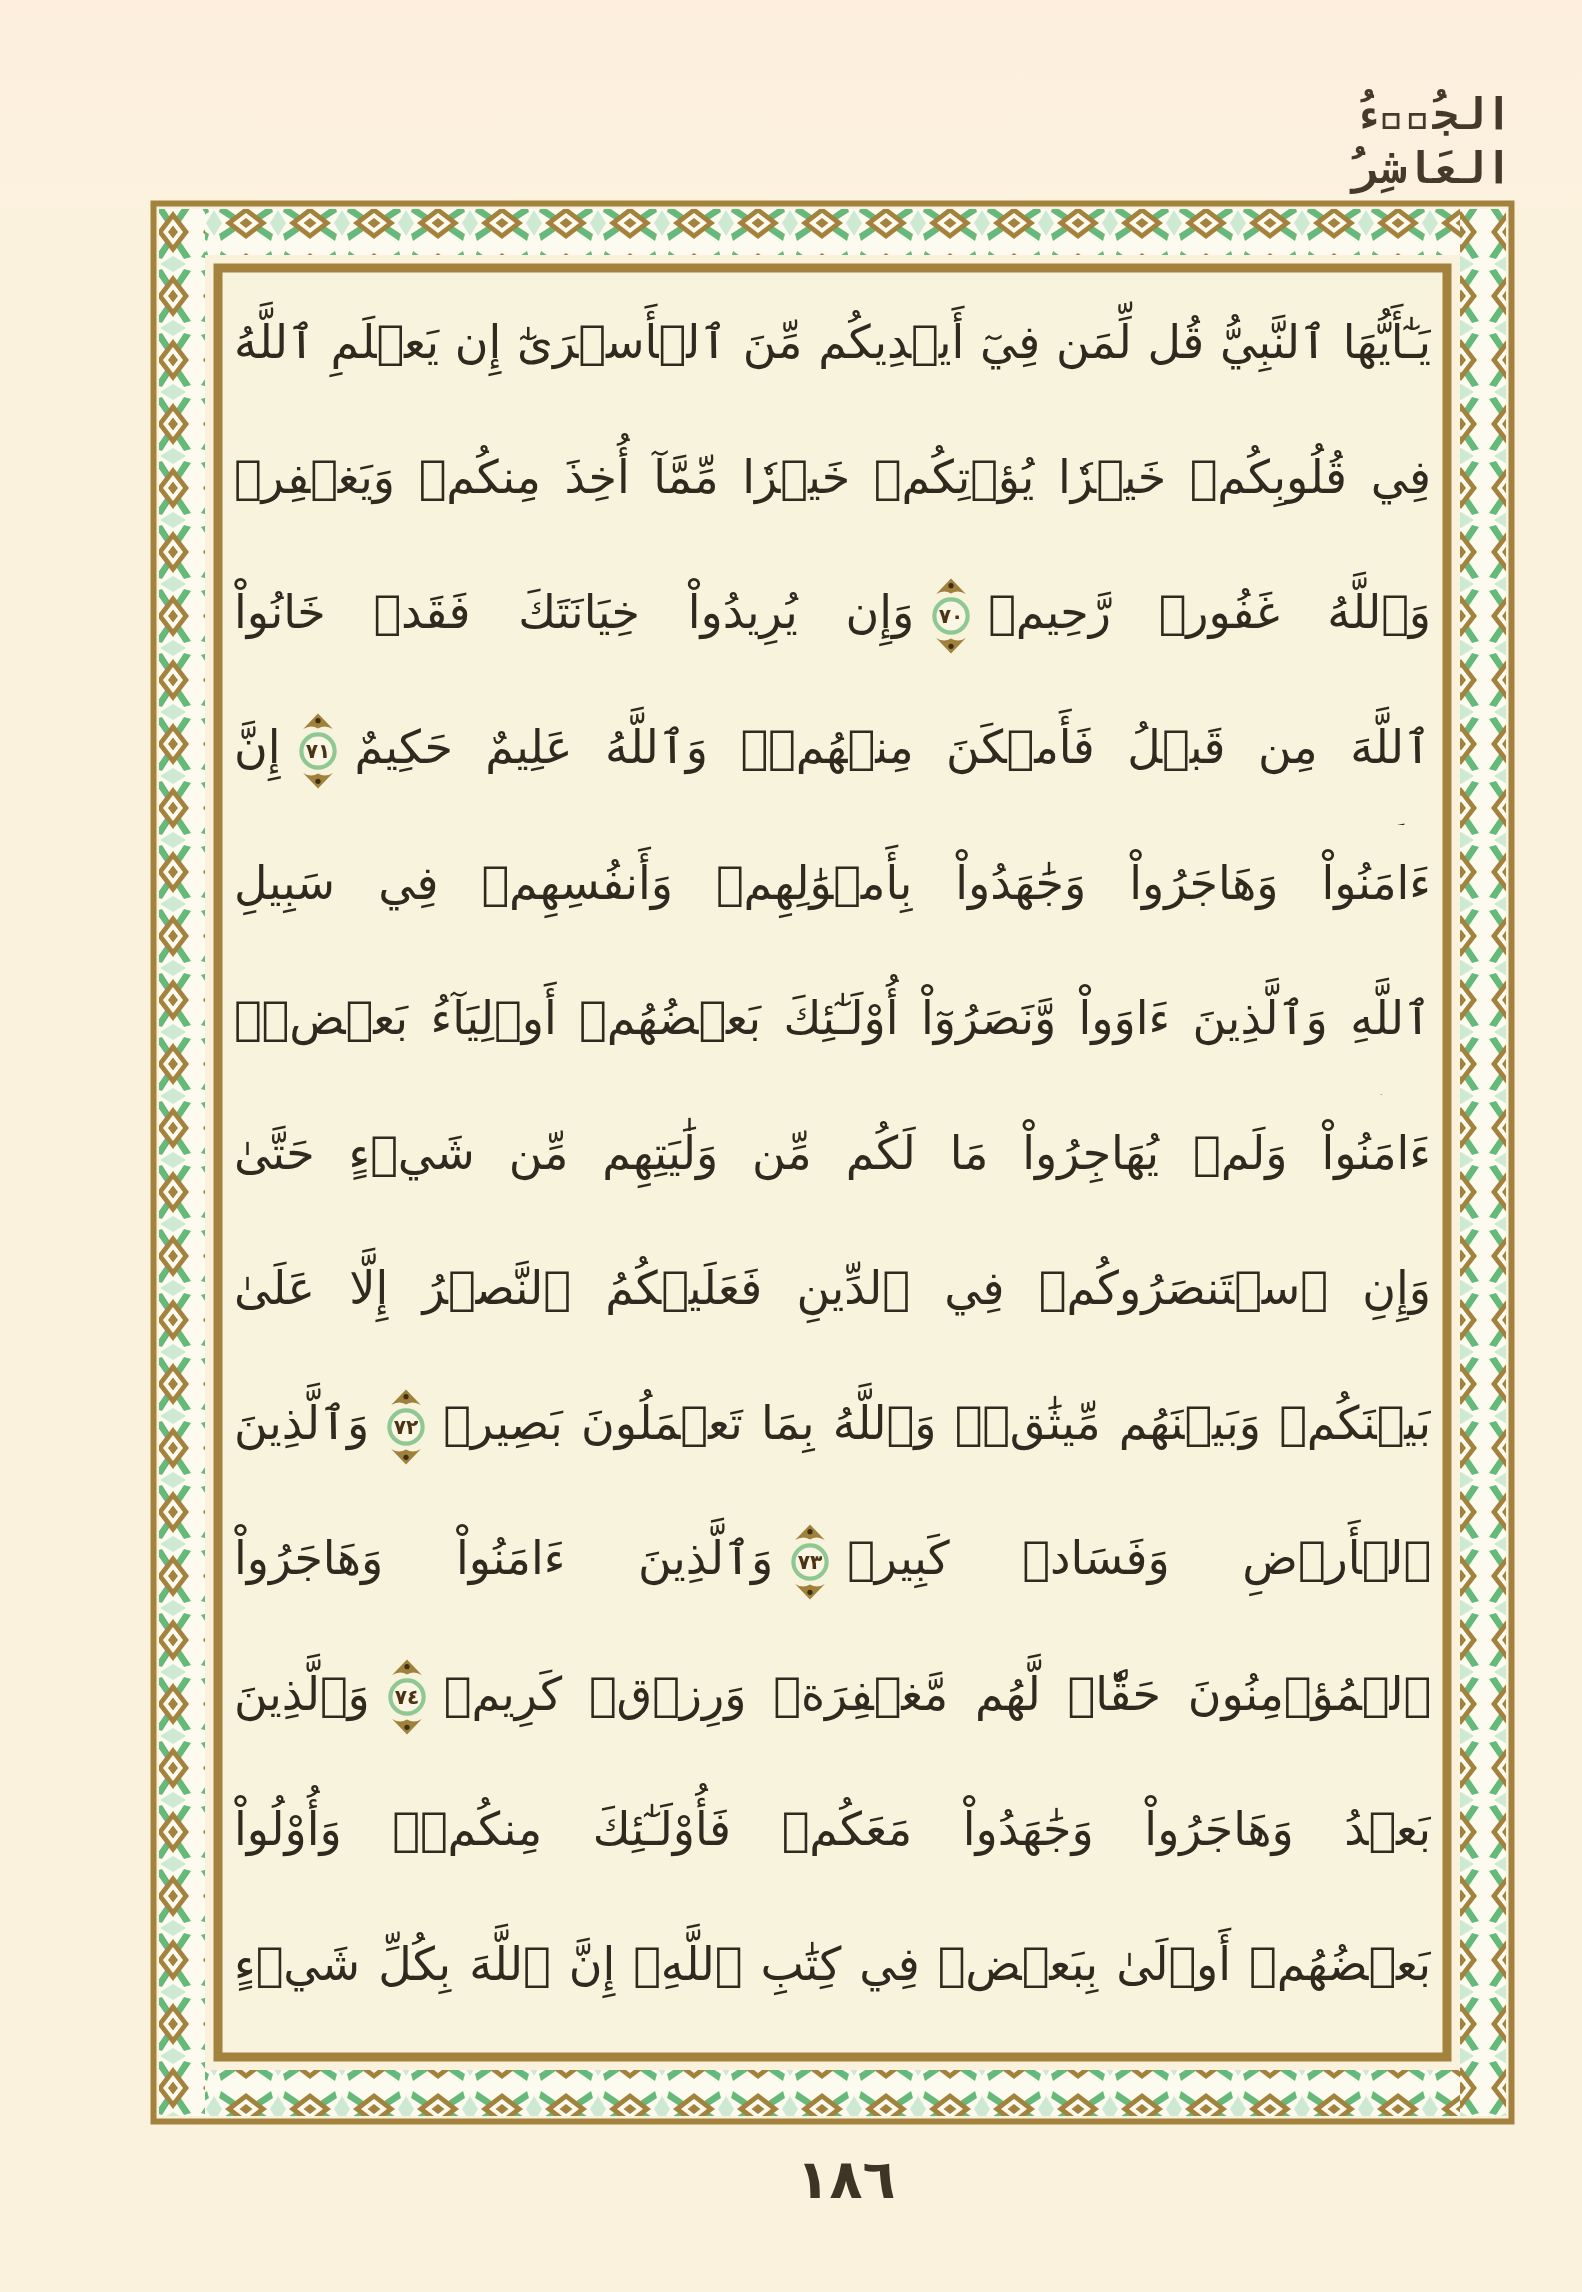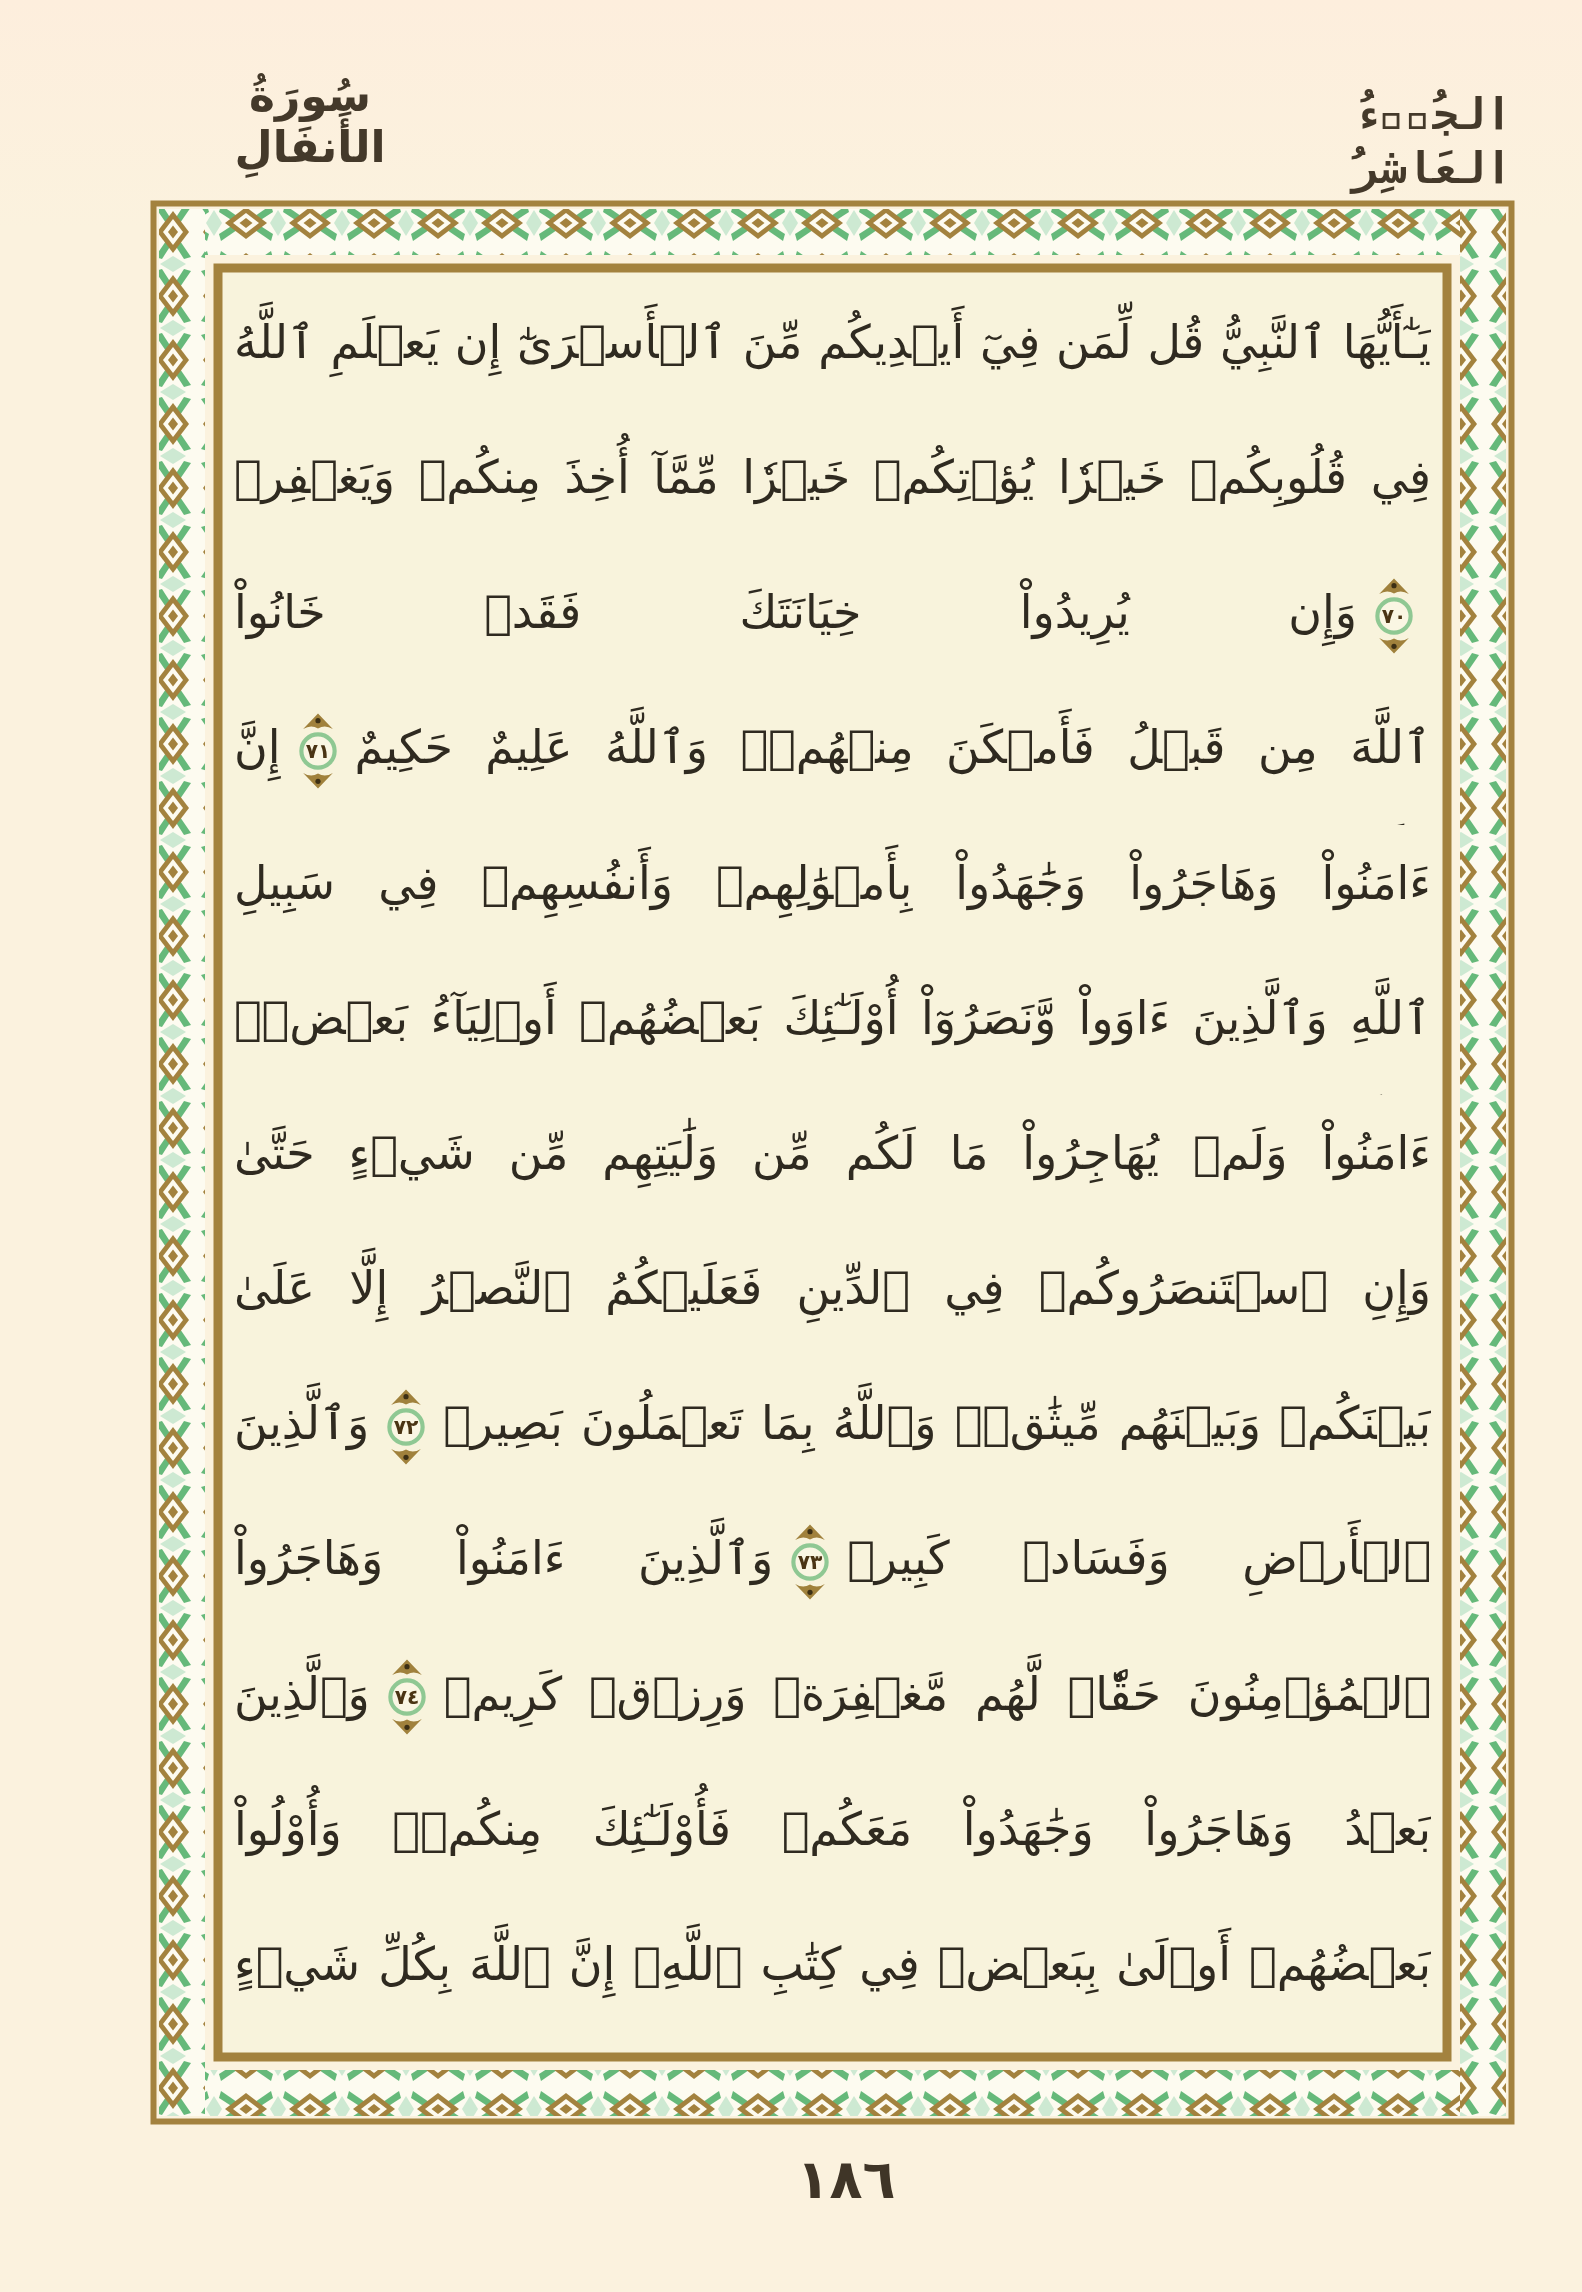--- a/index.html
+++ b/index.html
@@ -63,21 +63,20 @@
     position:absolute;top:2148px;left:706px;width:280px;
     text-align:center;font-size:54px;font-weight:bold;color:#3f3527;
     letter-spacing:6px;
   }
 </style>
 </head>
 <body>
 
 <div class="page">
 
-  <div class="head surah">سُورَةُ الأَنفَالِ</div>
   <div class="head juz">الجُزۡءُ العَاشِرُ</div>
 
   <div class="frame">
     <svg class="border" width="1365" height="1925" viewBox="0 0 1365 1925" xmlns="http://www.w3.org/2000/svg">
       <defs>
         <pattern id="bandH" width="64" height="46" patternUnits="userSpaceOnUse">
           <rect width="64" height="46" fill="#fdfbf0"></rect>
           <path d="M0,10 L8,23 L0,36 Z" fill="#cde9d2"></path>
           <path d="M64,10 L56,23 L64,36 Z" fill="#cde9d2"></path>
           <path d="M7,5 L23,16 L19,21 L5,12 Z" fill="#66b97a"></path>
@@ -113,21 +112,21 @@
 
       <div class="line">
         <span class="seg">يَـٰٓأَيُّهَا ٱلنَّبِيُّ قُل لِّمَن فِيٓ أَيۡدِيكُم مِّنَ ٱلۡأَسۡرَىٰٓ إِن يَعۡلَمِ ٱللَّهُ</span>
       </div>
 
       <div class="line">
         <span class="seg">فِي قُلُوبِكُمۡ خَيۡرٗا يُؤۡتِكُمۡ خَيۡرٗا مِّمَّآ أُخِذَ مِنكُمۡ وَيَغۡفِرۡ لَكُمۡۚ</span>
       </div>
 
       <div class="line">
-        <svg class="vmark" viewBox="0 0 48 64">
+        <span class="seg">وَٱللَّهُ غَفُورٞ رَّحِيمٞ</span><svg class="vmark" viewBox="0 0 48 64">
             <path class="orn" d="M24,0.5 L36.5,13.5 Q30,9.5 24,13 Q18,9.5 11.5,13.5 Z"></path>
             <circle class="dot" cx="24" cy="6.5" r="2.2"></circle>
             <path class="orn" d="M24,63.5 L36.5,50.5 Q30,54.5 24,51 Q18,54.5 11.5,50.5 Z"></path>
             <circle class="dot" cx="24" cy="57.5" r="2.2"></circle>
             <circle class="ring" cx="24" cy="32" r="14"></circle>
             <text x="24" y="38">٧٠</text>
           </svg><span class="seg">وَإِن يُرِيدُواْ خِيَانَتَكَ فَقَدۡ خَانُواْ</span>
       </div>
 
       <div class="line">

